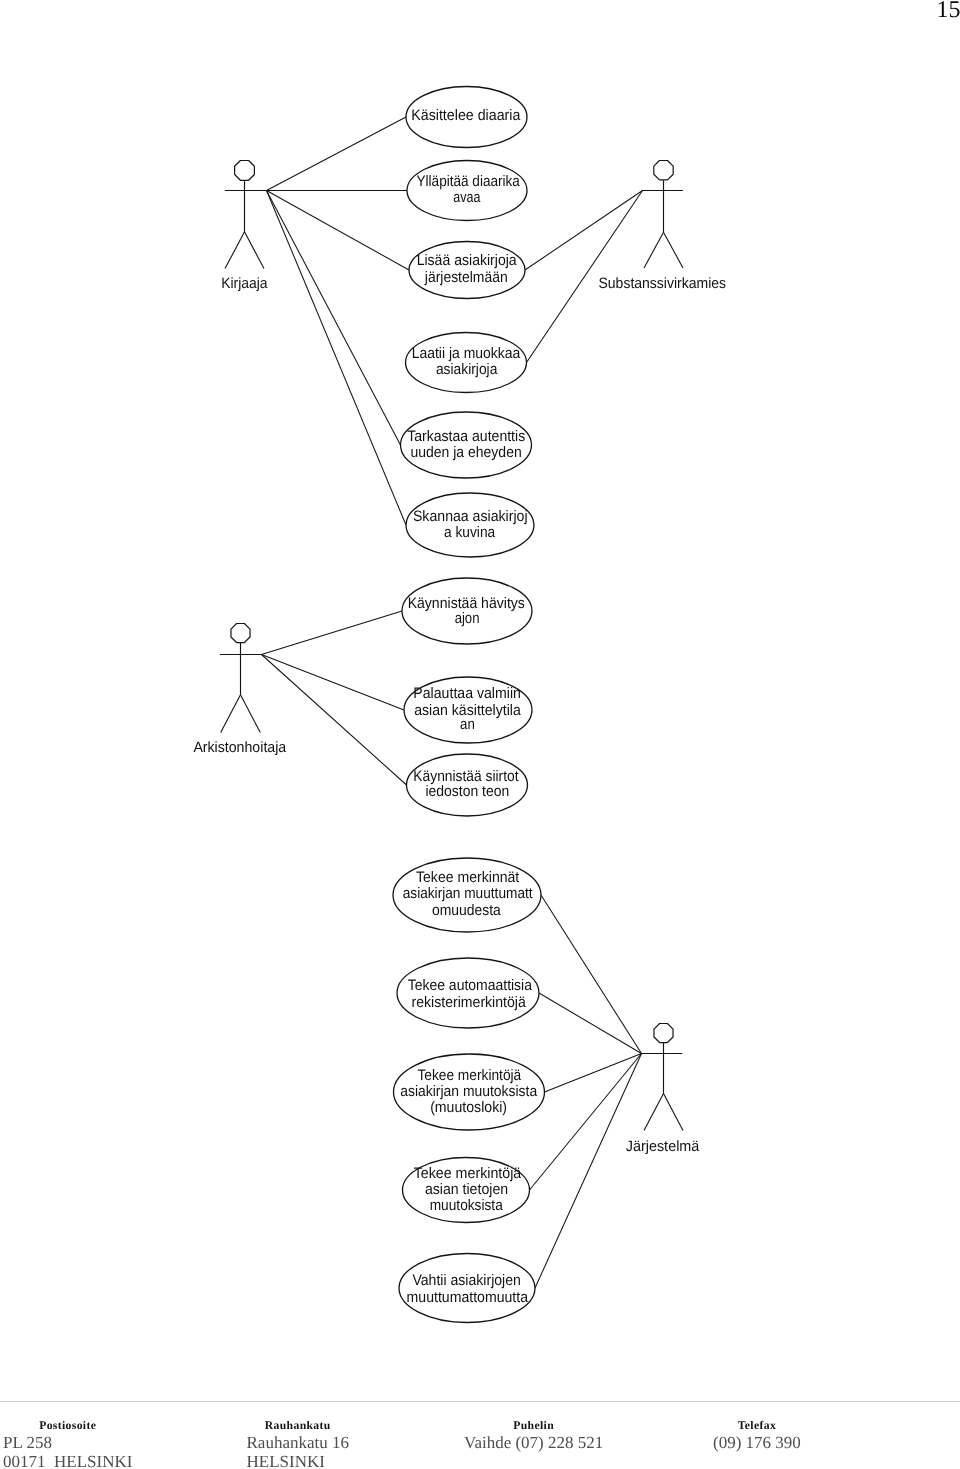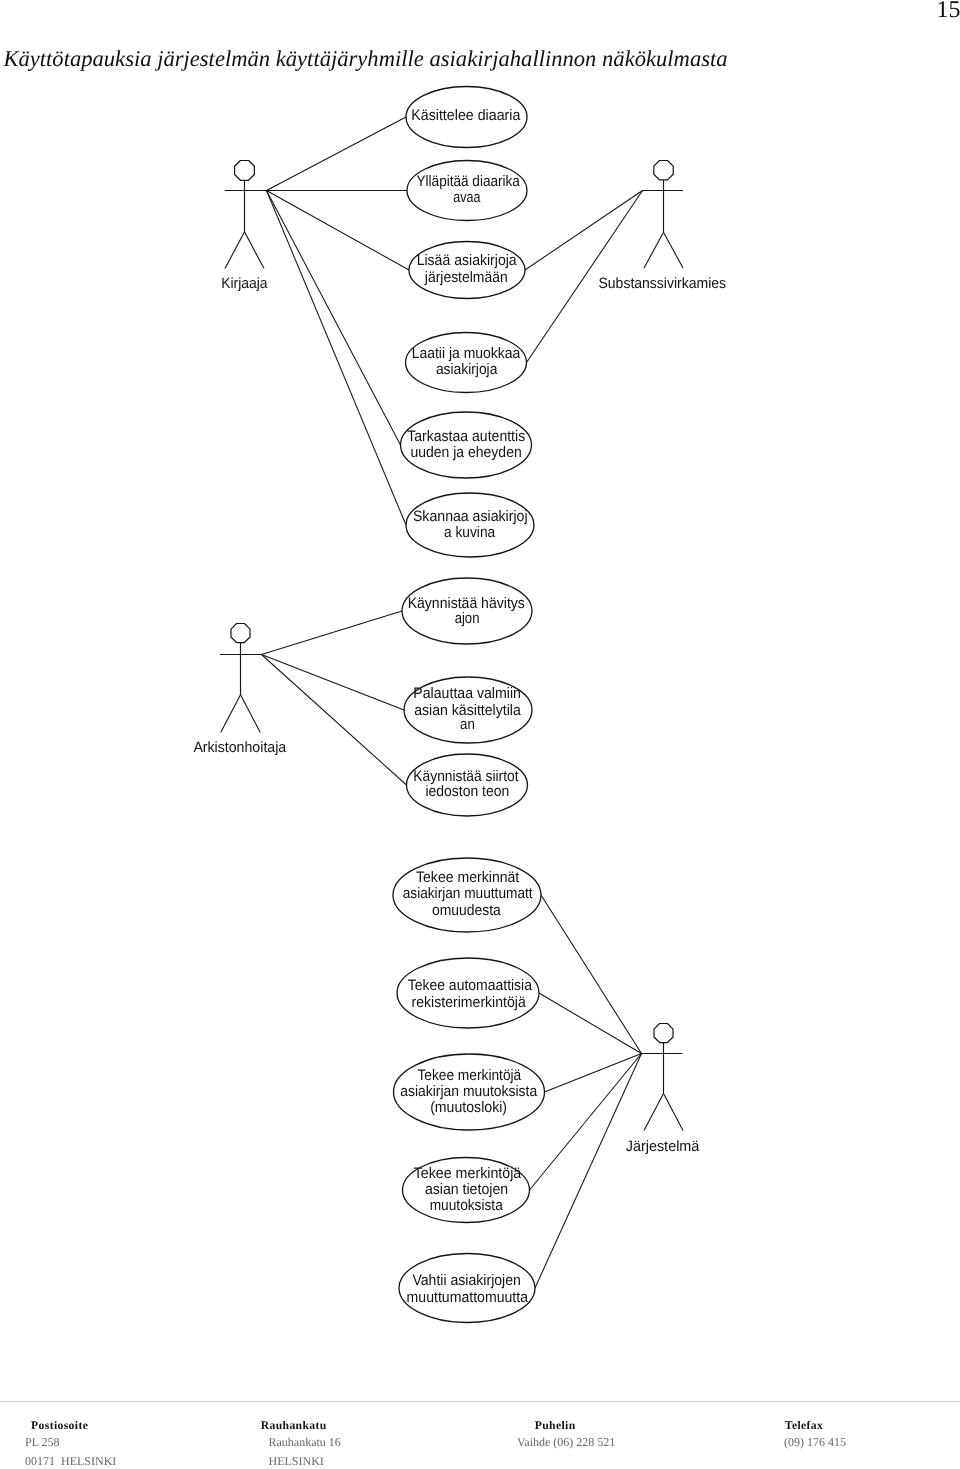--- a/index.html
+++ b/index.html
@@ -84,35 +84,33 @@
     font-weight: bold;
     font-size: 11.7px;
     letter-spacing: 0.35px;
     line-height: 15.0px;
     white-space: pre;
     color: #141414;
     text-align: center;
   }
   .footer-line {
     font-family: "Liberation Serif", serif;
-    font-size: 12px;
+    font-size: 17px;
     line-height: 19.9px;
     white-space: pre;
-    color: #ef4444;
-    margin-left: 22px;
+    color: #1d4ed8;
   }
 </style>
 </head>
 <body>
 
 <div class="page">
 
   <div id="page-number">15</div>
 
-  <div id="doc-title">Käyttötapauksia järjestelmän käyttäjäryhmille asiakirjahallinnon näkökulmasta</div>
 
   <svg id="diagram" width="960" height="1380" viewBox="0 0 960 1380">
       <g>
         <line x1="266.50" y1="190.50" x2="406.00" y2="117.00" stroke="#141414" stroke-width="1.05"></line>
         <line x1="266.50" y1="190.50" x2="407.00" y2="190.50" stroke="#141414" stroke-width="1.05"></line>
         <line x1="266.50" y1="190.50" x2="409.00" y2="270.00" stroke="#141414" stroke-width="1.05"></line>
         <line x1="266.50" y1="190.50" x2="400.50" y2="445.00" stroke="#141414" stroke-width="1.05"></line>
         <line x1="266.50" y1="190.50" x2="406.00" y2="525.00" stroke="#141414" stroke-width="1.05"></line>
         <line x1="642.50" y1="190.50" x2="525.00" y2="270.00" stroke="#141414" stroke-width="1.05"></line>
         <line x1="642.50" y1="190.50" x2="526.50" y2="362.50" stroke="#141414" stroke-width="1.05"></line>
@@ -242,23 +240,23 @@
       <div class="footer-col" style="left: 3px;">
         <div class="footer-head">Postiosoite</div>
         <div class="footer-line">PL 258</div>
         <div class="footer-line">00171  HELSINKI</div>
       </div>
       <div class="footer-col" style="left: 246.5px;">
         <div class="footer-head">Rauhankatu</div>
         <div class="footer-line">Rauhankatu 16</div>
         <div class="footer-line">HELSINKI</div>
       </div>
-      <div class="footer-col" style="left: 495px;">
+      <div class="footer-col" style="left: 464px;">
         <div class="footer-head">Puhelin</div>
-        <div class="footer-line">Vaihde (06) 228 521</div>
-      </div>
-      <div class="footer-col" style="left: 762px;">
+        <div class="footer-line">Vaihde (07) 228 521</div>
+      </div>
+      <div class="footer-col" style="left: 713px;">
         <div class="footer-head">Telefax</div>
-        <div class="footer-line">(09) 176 415</div>
+        <div class="footer-line">(09) 176 390</div>
       </div>
     </div>
 
 </div>
 
 </body></html>

